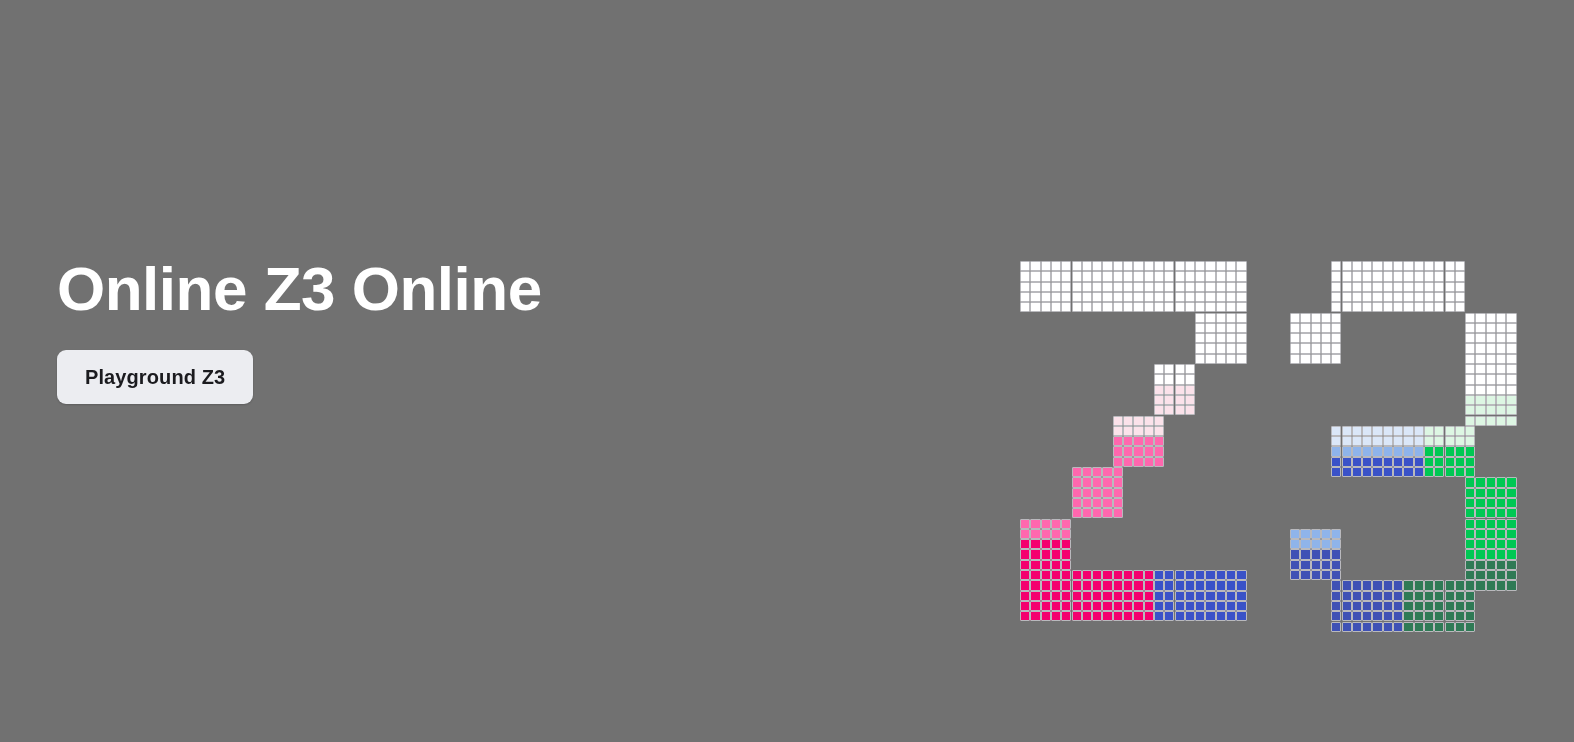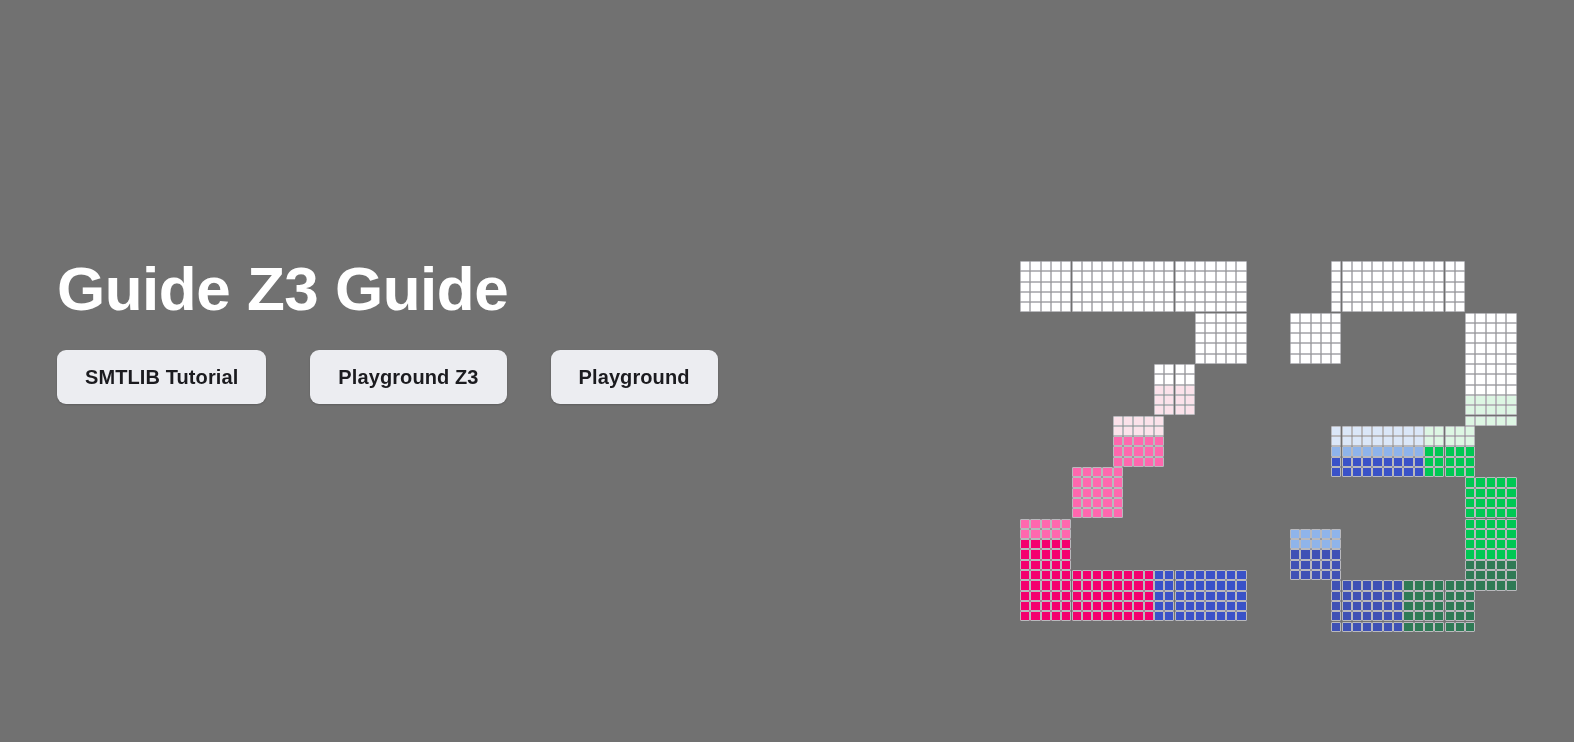--- a/index.html
+++ b/index.html
@@ -91,26 +91,24 @@
     border: 1.4px solid #b9b9bd;
     border-radius: 1px;
   }
 </style>
 </head>
 <body style="background: rgb(113, 113, 113);">
 
 <div id="hero">
 
   <div id="hero-text">
-    <h1 id="page-title" style="color: rgb(255, 255, 255);">Guide Z3 Guide</h1>
+    <h1 id="page-title" style="color: rgb(255, 255, 255);">Online Z3 Online</h1>
 
     <div id="cta-row">
-      <button class="cta-button" style="background: rgb(236, 237, 241); color: rgb(27, 27, 31);">SMTLIB Tutorial</button>
       <button class="cta-button" style="background: rgb(236, 237, 241); color: rgb(27, 27, 31);">Playground Z3</button>
-      <button class="cta-button" style="background: rgb(236, 237, 241); color: rgb(27, 27, 31);">Playground</button>
     </div>
   </div>
 
   <div id="logo-art">
     <div class="glyph" id="glyph-seven">
         <div class="px-cell" style="left: 0px; top: 0px; background: rgb(255, 255, 255); border-color: rgb(185, 185, 189);"></div>
         <div class="px-cell" style="left: 10.3px; top: 0px; background: rgb(255, 255, 255); border-color: rgb(185, 185, 189);"></div>
         <div class="px-cell" style="left: 20.6px; top: 0px; background: rgb(255, 255, 255); border-color: rgb(185, 185, 189);"></div>
         <div class="px-cell" style="left: 30.9px; top: 0px; background: rgb(255, 255, 255); border-color: rgb(185, 185, 189);"></div>
         <div class="px-cell" style="left: 41.2px; top: 0px; background: rgb(255, 255, 255); border-color: rgb(185, 185, 189);"></div>

